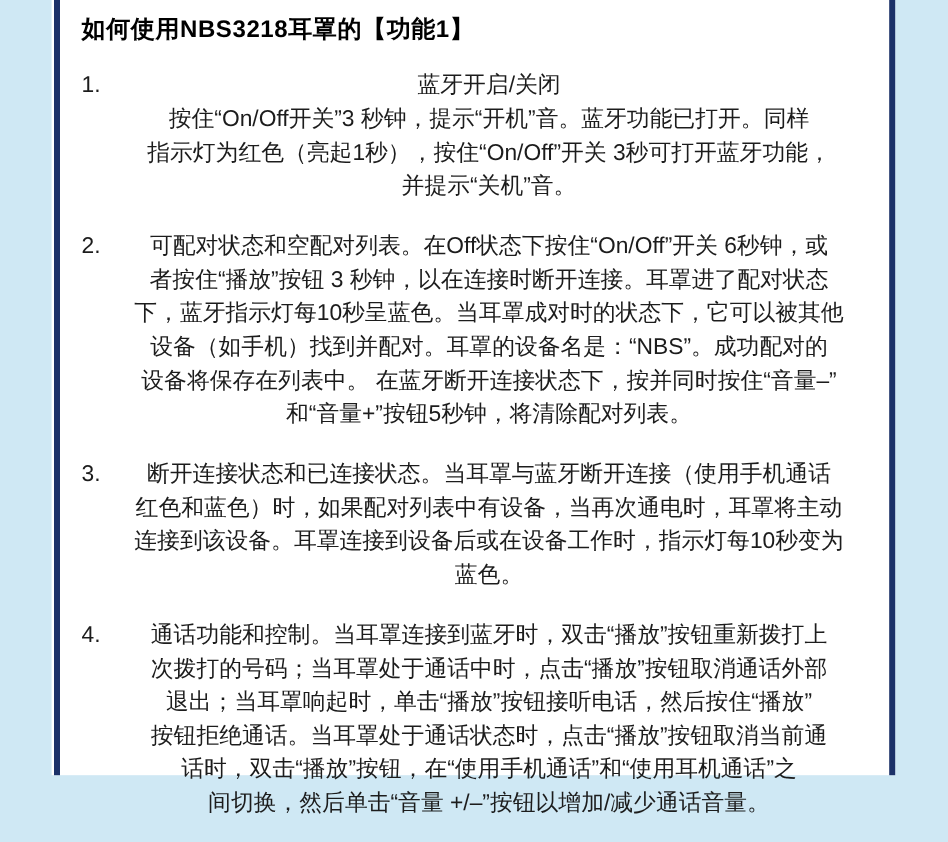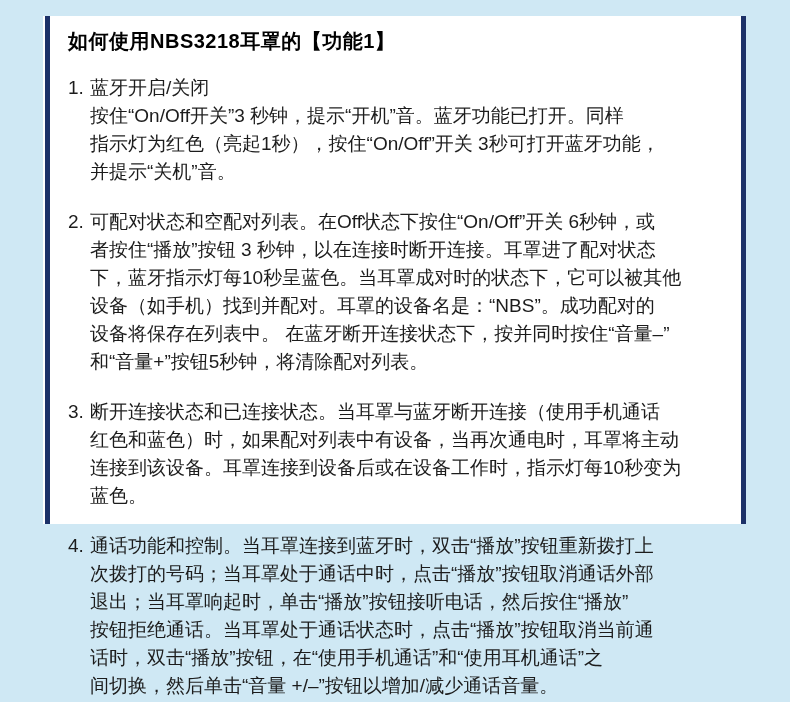--- a/index.html
+++ b/index.html
@@ -14,24 +14,24 @@
     height: 702px;
     overflow: hidden;
     font-family: "Liberation Sans", sans-serif;
   }
   body {
     background: var(--bg);
     position: relative;
   }
   .sheet {
     position: absolute;
-    top: 16px;
+    top: 0;
     left: 43px;
     width: 703px;
-    height: 508px;
+    height: 646px;
     background: var(--sheet);
     border-right: 5px solid var(--accent);
   }
   .left-rule {
     position: absolute;
     top: 0;
     bottom: 0;
     left: 2px;
     width: 5px;
     background: var(--accent);
@@ -59,20 +59,21 @@
     line-height: 28px;
   }
   .item:last-child { margin-bottom: 0; }
   .item-number {
     flex: 0 0 22px;
     width: 22px;
   }
   .item-text {
     flex: 1 1 auto;
     white-space: pre-line;
+    text-align: center;
   }
 </style>
 </head>
 <body>
 
 <div class="sheet">
   <div class="left-rule"></div>
 
   <div class="content">
 

